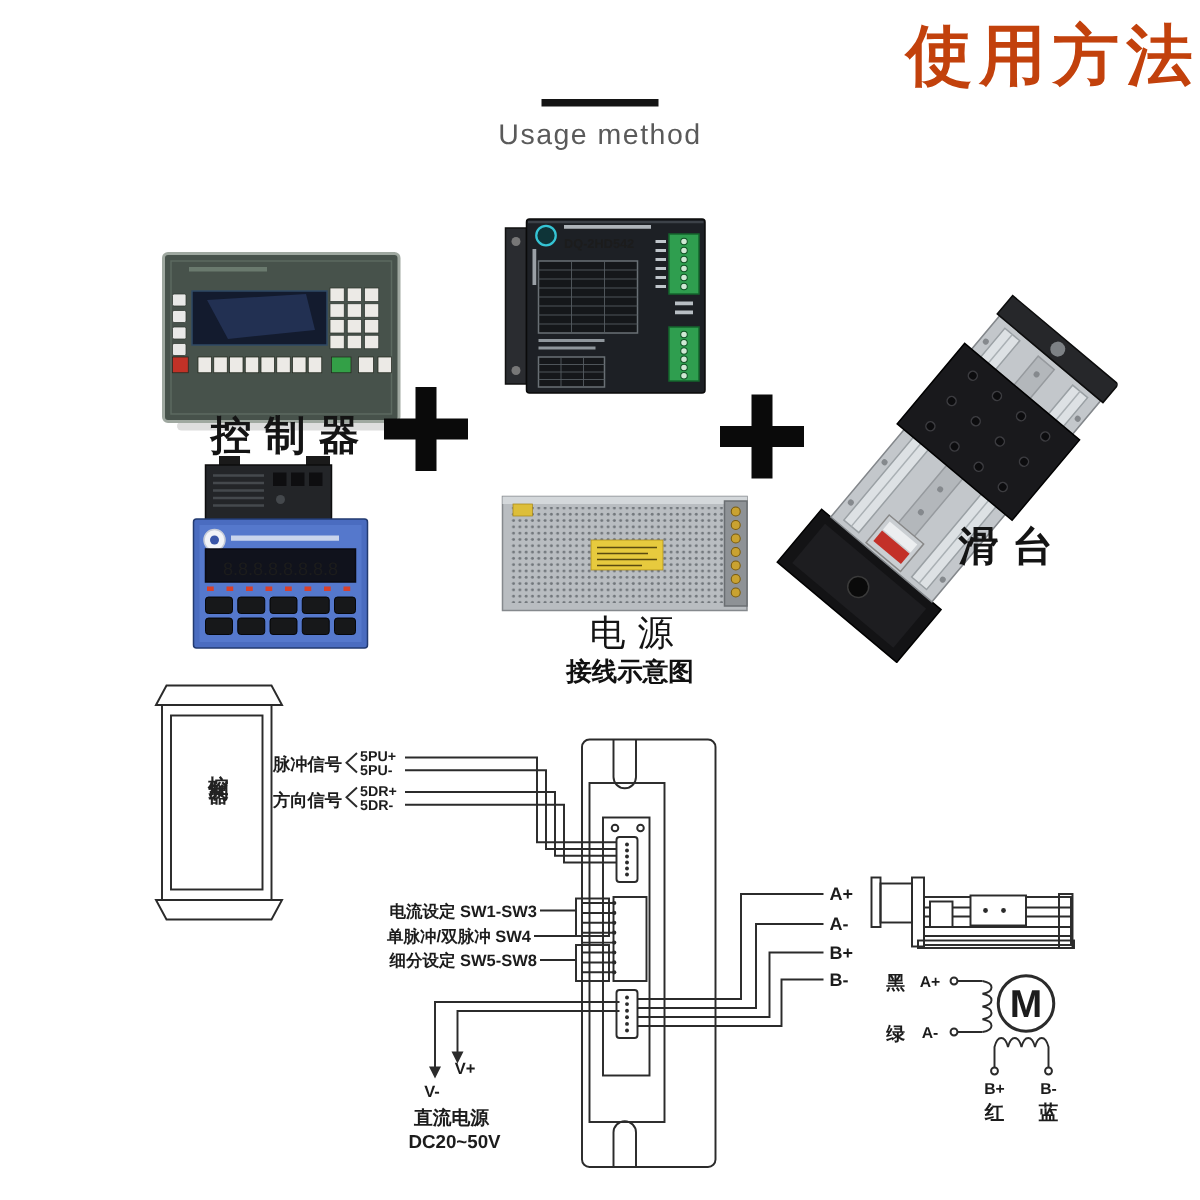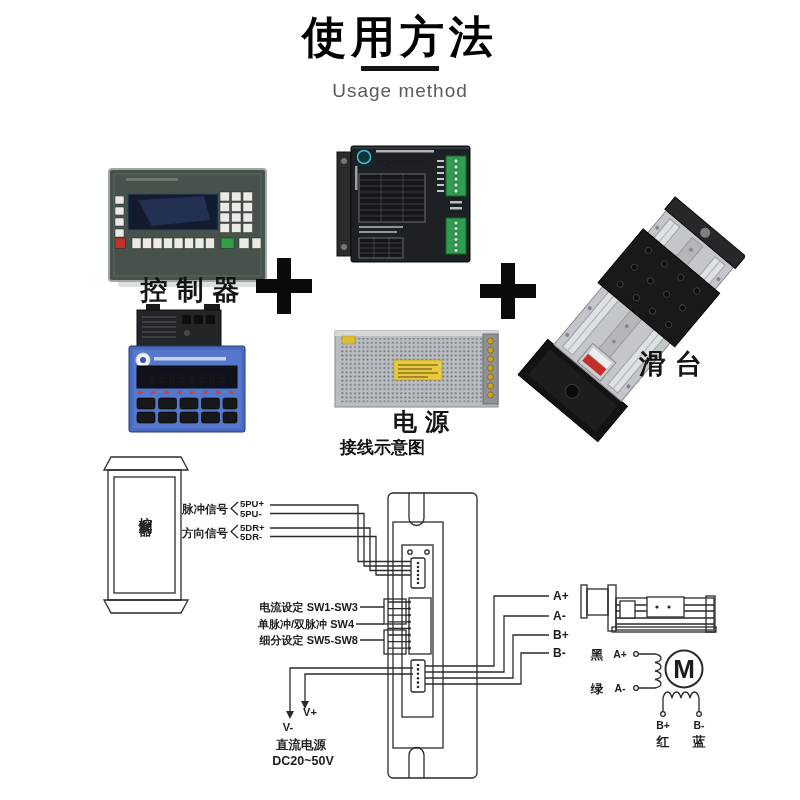--- a/index.html
+++ b/index.html
@@ -1,29 +1,29 @@
 <!DOCTYPE html>
 <html><head>
 <meta charset="utf-8">
 <style>
   html,body{margin:0;padding:0;background:#fff;}
   #canvas{position:relative;width:800px;height:800px;background:#fff;overflow:hidden;
           font-family:"Liberation Sans",sans-serif;}
   .abs{position:absolute;}
   
-  .title{left:0;top:8px;width:800px;text-align:center;font-size:44px;font-weight:700;
-         letter-spacing:5px;color:#000000;}
+  .title{left:0;top:8px;width:800px;text-align:right;font-size:44px;font-weight:700;
+         letter-spacing:5px;color:#c2410c;}
   .title-underline{left:361px;top:66px;width:78px;height:5px;background:#141414;}
   .subtitle{left:0;top:80px;width:800px;text-align:center;font-size:19px;color:#5a5a5a;letter-spacing:1px;}
   
   .plabel{font-family:"Liberation Serif","DejaVu Serif",serif;color:#141414;text-align:center;
           font-size:27px;letter-spacing:9px;font-weight:600;}
   .plabel2{font-family:"Liberation Serif","DejaVu Serif",serif;color:#141414;text-align:center;
-          font-size:24px;letter-spacing:8px;font-weight:700;}
-  .diagram-title{left:340px;top:436px;width:160px;font-size:17px;
+          font-size:24px;letter-spacing:8px;font-weight:400;}
+  .diagram-title{left:340px;top:436px;width:160px;text-align:center;font-size:17px;
           font-weight:700;color:#111;}
   
   .plus{width:56px;height:56px;}
   .plus .ph{position:absolute;left:0;top:21px;width:56px;height:14px;background:#0a0a0a;}
   .plus .pv{position:absolute;left:21px;top:0;width:14px;height:56px;background:#0a0a0a;}
   
   .vtext{writing-mode:vertical-rl;text-orientation:upright;font-size:13.5px;font-weight:600;
          color:#222;letter-spacing:3px;}
   svg text{font-family:"Liberation Sans",sans-serif;fill:#1c1c1c;}
 </style>

